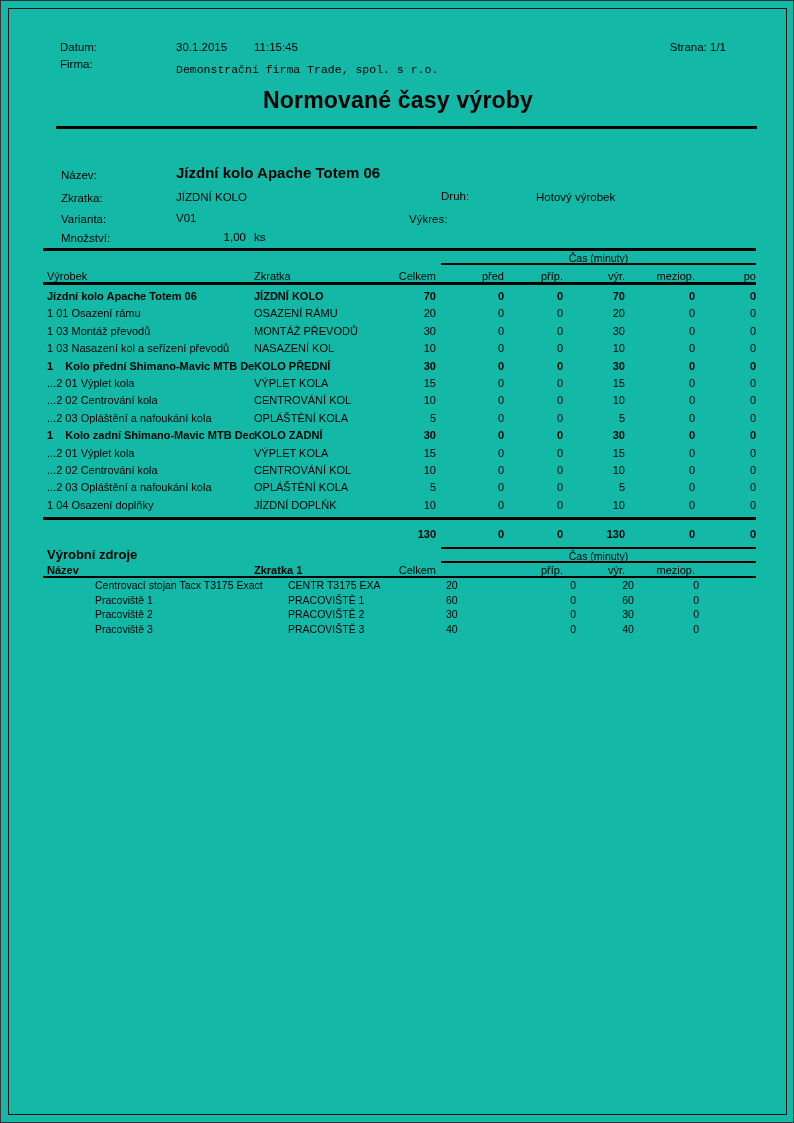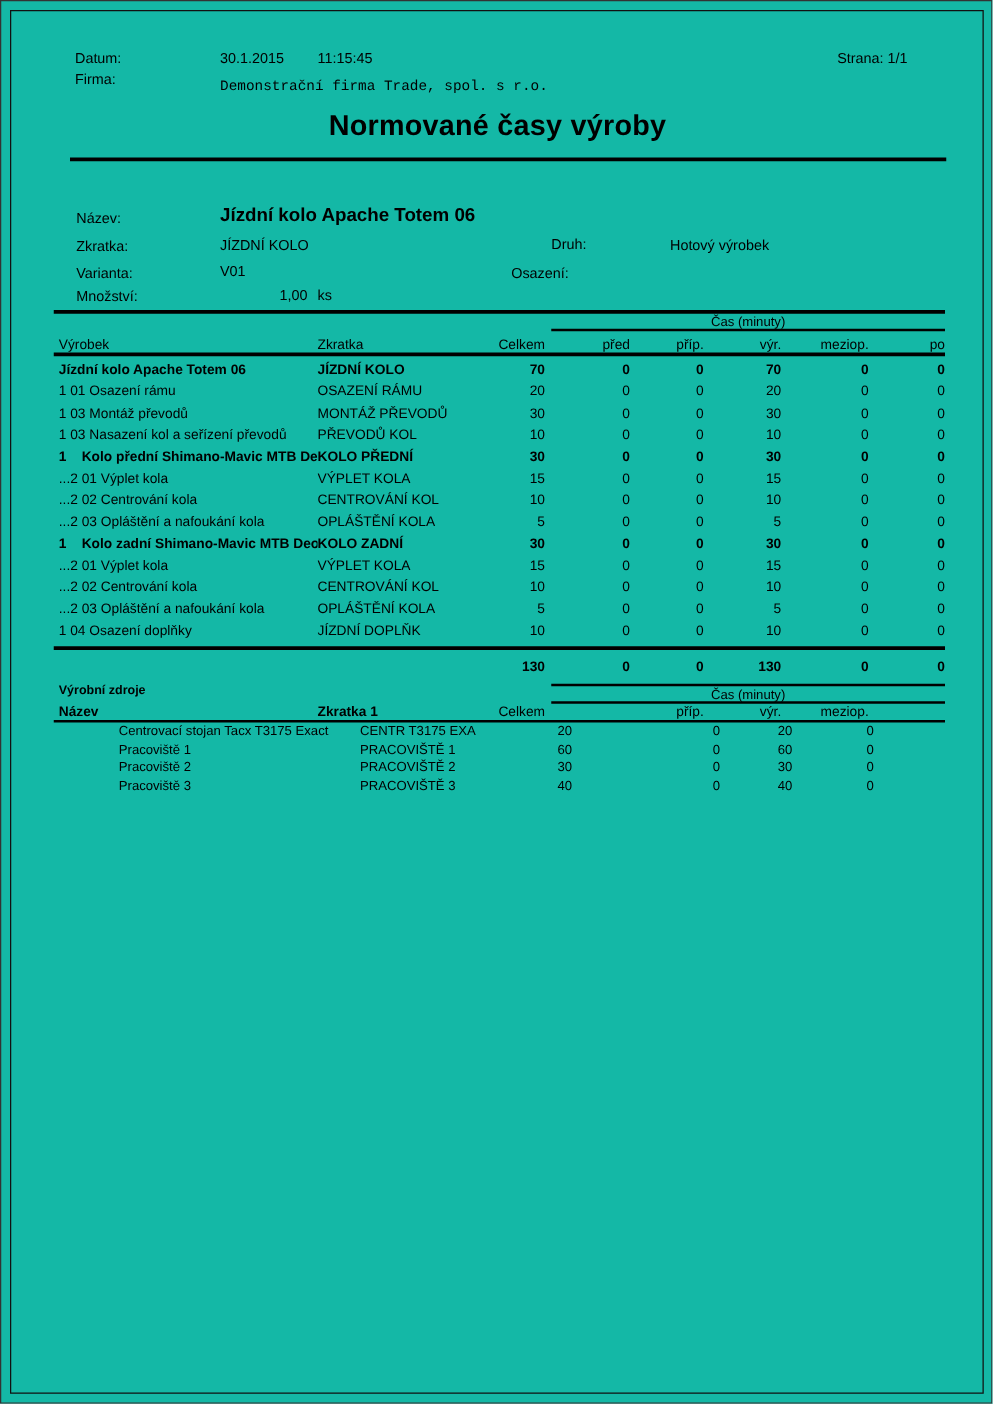--- a/index.html
+++ b/index.html
@@ -47,21 +47,21 @@
   .c5 { width:59px; text-align:right; }
   .c6 { width:62px; text-align:right; }
   .c7 { width:70px; text-align:right; }
   .c8 { width:61px; text-align:right; }
   .total-sep { border-top:3px solid #000; margin-top:3px; }
   .total-row { display:flex; height:26px; line-height:28px;
                font-size:11px; font-weight:bold;justify-content:flex-end; }
 
   
   .t2 { left:42px; top:546px; width:713px; }
-  .res-title { left:46px; top:546px; font-size:10px; font-weight:bold; }
+  .res-title { left:46px; top:546px; font-size:13px; font-weight:bold; }
   .time-span2 { margin-left:398px; width:315px; height:16px; line-height:14px;
                 text-align:center; font-size:10.5px;
                 border-top:2px solid #000; border-bottom:2px solid #000; }
   .head-row2 { display:flex; height:15px; line-height:15px; font-size:11px;
                border-bottom:2px solid #000; }
   .rrow { display:flex; height:14.5px; line-height:14.5px; font-size:10.5px;margin-left:48px; }
   .r1 { width:211px; padding-left:4px; white-space:nowrap; overflow:hidden; }
   .r2 { width:132px; white-space:nowrap; overflow:hidden; }
   .r3 { width:50px;  text-align:right; }
   .r4 { width:127px; text-align:right; }
@@ -88,21 +88,21 @@
   <span class="abs plabel" style="left:60px; top:168px;">Název:</span>
   <span class="abs pname" style="left:175px; top:163px;">Jízdní kolo Apache Totem 06</span>
 
   <span class="abs plabel" style="left:60px; top:191px;">Zkratka:</span>
   <span class="abs pvalue" style="left:175px; top:190px;">JÍZDNÍ KOLO</span>
   <span class="abs plabel" style="left:408px; top:189px;margin-left:32px;">Druh:</span>
   <span class="abs pvalue" style="left:535px; top:190px;">Hotový výrobek</span>
 
   <span class="abs plabel" style="left:60px; top:212px;">Varianta:</span>
   <span class="abs pvalue" style="left:175px; top:211px;">V01</span>
-  <span class="abs plabel" style="left:408px; top:212px;">Osazení:</span>
+  <span class="abs plabel" style="left:408px; top:212px;">Výkres:</span>
   <span class="abs pvalue" style="left:535px; top:211px;"></span>
 
   <span class="abs plabel" style="left:60px; top:231px;">Množství:</span>
   <span class="abs pvalue qty" style="left:175px; top:230px;">1,00</span>
   <span class="abs pvalue" style="left:253px; top:230px;">ks</span>
 
   <div class="abs t1">
     <div class="time-row">
       <div class="time-span">Čas (minuty)</div>
     </div>
@@ -143,21 +143,21 @@
           <div class="c2">MONTÁŽ PŘEVODŮ</div>
           <div class="c3">30</div>
           <div class="c4">0</div>
           <div class="c5">0</div>
           <div class="c6">30</div>
           <div class="c7">0</div>
           <div class="c8">0</div>
         </div>
         <div class="trow">
           <div class="c1">1 03 Nasazení kol a seřízení převodů</div>
-          <div class="c2">PŘEVODŮ KOL</div>
+          <div class="c2">NASAZENÍ KOL</div>
           <div class="c3">10</div>
           <div class="c4">0</div>
           <div class="c5">0</div>
           <div class="c6">10</div>
           <div class="c7">0</div>
           <div class="c8">0</div>
         </div>
         <div class="trow bold">
           <div class="c1">1    Kolo přední Shimano-Mavic MTB De</div>
           <div class="c2">KOLO PŘEDNÍ</div>

